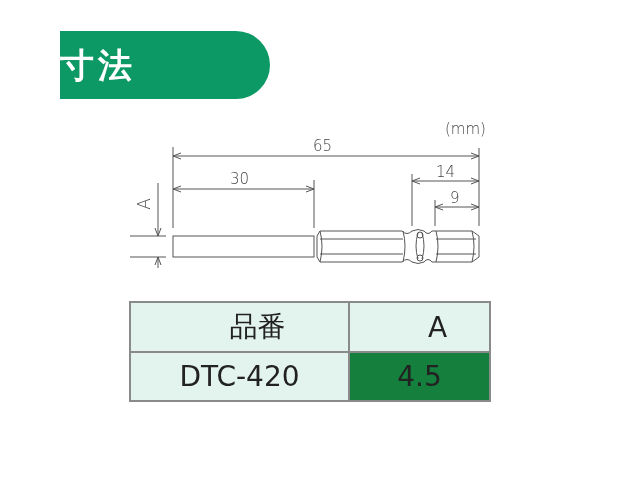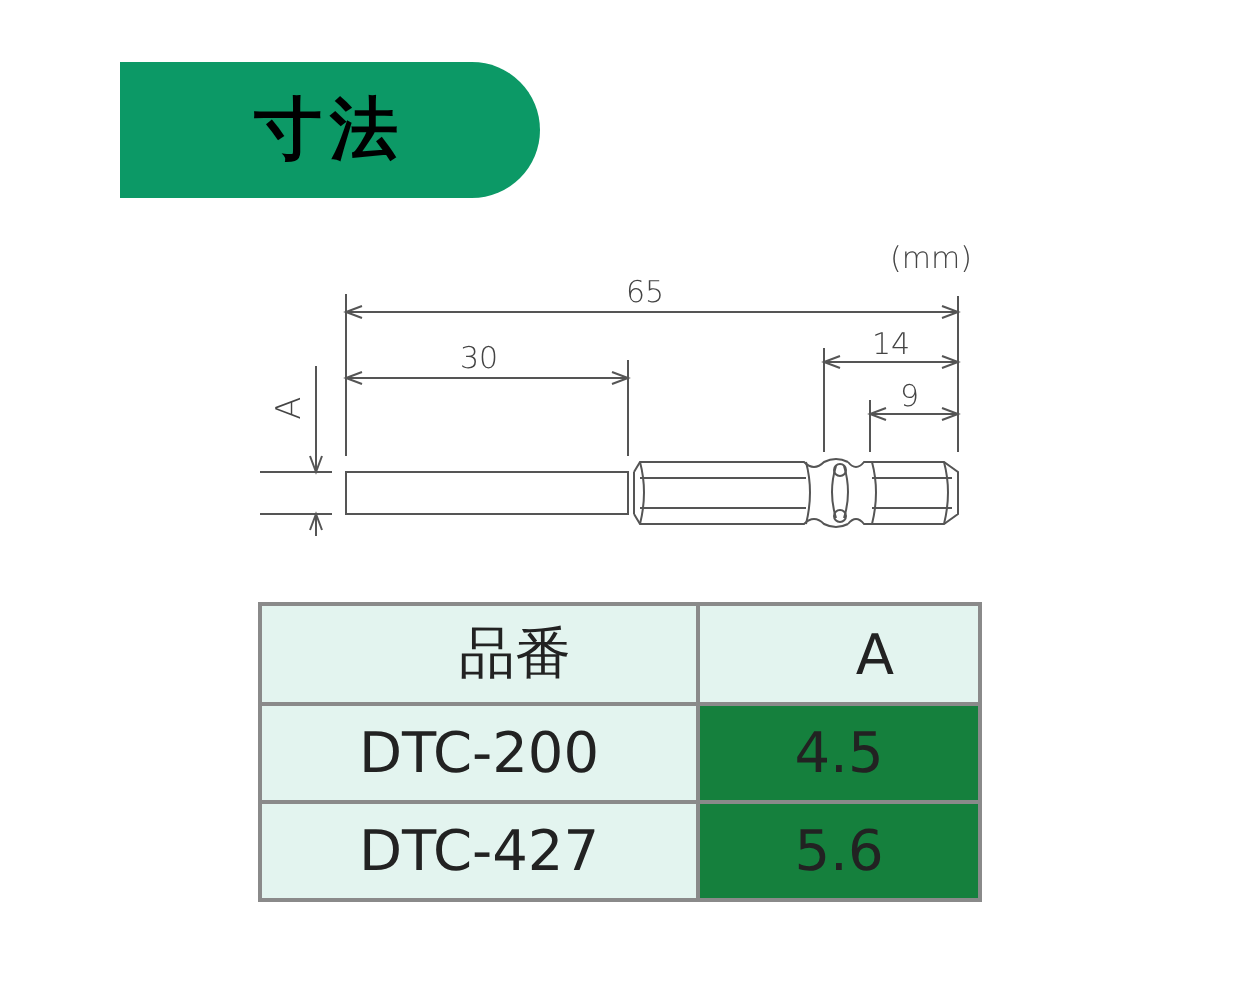--- a/index.html
+++ b/index.html
@@ -1,18 +1,18 @@
 <!DOCTYPE html>
 <html><head>
 <meta charset="utf-8">
 <style>
   html, body { margin:0; padding:0; background:#ffffff; }
   body { width:620px; height:500px; position:relative; overflow:hidden; font-family:"DejaVu Sans", sans-serif; }
   .banner { position:absolute; left:60px; top:31px; width:210px; height:68px; background:#0c9966; border-radius:0 34px 34px 0; }
-  .banner-title { position:absolute; left:0; width:210px; top:0; height:68px; line-height:68px; text-align:center; color:#000000; font-weight:bold; font-size:34px; letter-spacing:4px; padding-left:0px; box-sizing:border-box; }
+  .banner-title { position:absolute; left:0; width:210px; top:0; height:68px; line-height:68px; text-align:left; color:#ffffff; font-weight:bold; font-size:34px; letter-spacing:4px; padding-left:0px; box-sizing:border-box; }
   svg.drawing { position:absolute; left:0; top:0; }
   .dim-text { font-family:"DejaVu Sans", sans-serif; font-size:15px; fill:#444; font-weight:300; }
   table.spec { position:absolute; left:129px; top:301px; width:362px; border-collapse:collapse; font-family:"DejaVu Sans", sans-serif; }
   table.spec td, table.spec th { border:2px solid #8a8a8a; font-weight:normal; text-align:center; font-size:28px; color:#222; padding:0; }
   table.spec th { height:48px; background:#e3f4ef;padding-left:36px; }
   table.spec td { height:47px; }
   table.spec td.col1 { background:#e3f4ef; }
   table.spec td.col2 { background:#15803d; }
   .w1 { width:181px; }
 </style>
@@ -79,21 +79,17 @@
   <text class="dim-text" x="150" y="204" transform="rotate(-90 150 204)" text-anchor="middle" style="font-size:17px">A</text>
 </svg>
 
 <table class="spec">
   <tbody>
       <tr>
     <th class="w1">品番</th>
     <th>A</th>
   </tr>
   <tr>
-    <td class="col1">DTC-200</td>
+    <td class="col1">DTC-420</td>
     <td class="col2">4.5</td>
-  </tr>
-  <tr>
-    <td class="col1">DTC-427</td>
-    <td class="col2">5.6</td>
   </tr>
 </tbody>
   </table>
 
 </body></html>

